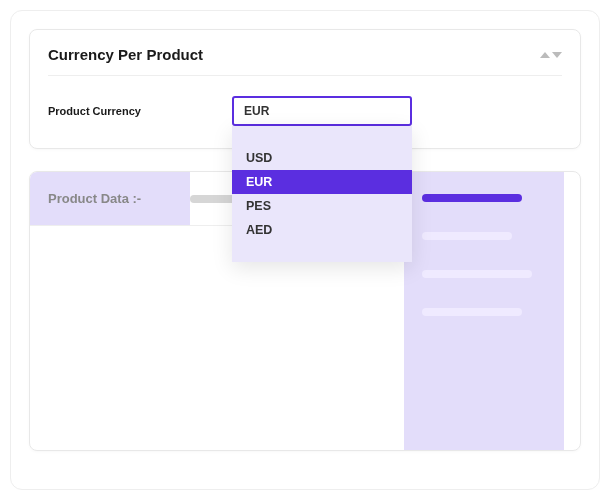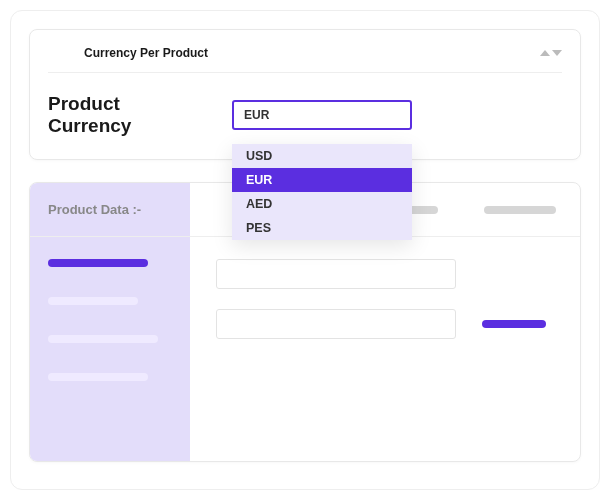--- a/index.html
+++ b/index.html
@@ -1,29 +1,29 @@
 <!DOCTYPE html>
 <html><head>
 <meta charset="utf-8">
 <style>
 * { box-sizing: border-box; margin: 0; padding: 0; }
 body { font-family: -apple-system, BlinkMacSystemFont, "Segoe UI", Arial, sans-serif; background: #fff; width: 610px; height: 500px; padding: 10px; position: relative; }
 .outer { background: #fff; border: 1px solid #eee; border-radius: 12px; height: 480px; padding: 18px 18px 0 18px; position: relative; overflow: hidden; }
 .panel1 { background: #fff; border: 1px solid #e8e8e8; border-radius: 8px; box-shadow: 0 1px 3px rgba(0,0,0,0.03); padding: 0 18px 22px 18px; }
 .panel1-header { display: flex; justify-content: space-between; align-items: center; padding: 16px 0 12px 0; border-bottom: 1px solid #eee; }
-.panel1-title { font-size: 12px; font-weight: 700; color: #1a1a1a; margin-left: 36px; }
+.panel1-title { font-size: 15px; font-weight: 700; color: #1a1a1a; }
 .panel1-toggle { color: #aaa; font-size: 12px; display: flex; gap: 2px; align-items: center; cursor: pointer; }
 .panel1-body { display: flex; align-items: center; gap: 24px; padding-top: 20px; }
-.label { font-size: 19px; font-weight: 700; color: #1a1a1a; width: 160px; }
+.label { font-size: 11px; font-weight: 700; color: #1a1a1a; width: 160px; }
 .select-wrap { position: relative; }
 .select-input { width: 180px; height: 30px; border: 2px solid #5b2ee0; border-radius: 3px; padding: 0 10px; font-size: 12px; font-weight: 600; color: #333; outline: none; }
-.dropdown { position: absolute; top: 30px; left: 0; width: 180px; background: #eae6fb; border-radius: 0; box-shadow: 0 6px 20px rgba(0,0,0,0.1); z-index: 50; padding: 0 0; margin-top: 14px; }
+.dropdown { position: absolute; top: 30px; left: 0; width: 180px; background: #eae6fb; border-radius: 0; box-shadow: 0 6px 20px rgba(0,0,0,0.1); z-index: 50; padding: 20px 0; }
 .option { padding: 5px 14px; font-size: 12.5px; font-weight: 600; color: #333; cursor: pointer; }
 .option.selected { background: #5b2ee0; color: #fff; }
-.panel2 { margin-top: 22px; background: #fff; border: 1px solid #e8e8e8; border-radius: 8px; box-shadow: 0 1px 3px rgba(0,0,0,0.03); overflow: hidden; display: flex; flex-direction: column; height: 280px; }
+.panel2 { margin-top: 22px; background: #fff; border: 1px solid #e8e8e8; border-radius: 8px; box-shadow: 0 1px 3px rgba(0,0,0,0.03); overflow: hidden; display: flex; flex-direction: row; height: 280px; }
 .panel2-header { display: flex; align-items: center; padding: 0; height: 54px; border-bottom: 1px solid #eee; }
 .panel2-title { font-size: 13px; font-weight: 700; color: #888; padding: 0 18px; width: 160px; background: #e3ddfa; height: 100%; display: flex; align-items: center; }
 .panel2-tabs { display: flex; gap: 46px; flex: 1; justify-content: flex-end; padding-right: 24px; }
 .ph-bar { height: 8px; border-radius: 4px; background: #d6d6d6; }
 .panel2-body { display: flex; flex: 1; }
 .sidebar { width: 160px; background: #e3ddfa; padding: 22px 18px; display: flex; flex-direction: column; gap: 30px; }
 .sidebar .ph-bar { background: #efeaff; }
 .sidebar .ph-bar.active { background: #5b2ee0; }
 .content { flex: 1; padding: 22px 26px; display: flex; flex-direction: column; gap: 20px; }
 .row { display: flex; gap: 26px; align-items: center; }
@@ -47,22 +47,22 @@
         <span class="tri-down"></span>
       </div>
     </div>
     <div class="panel1-body">
       <div class="label">Product Currency</div>
       <div class="select-wrap">
         <input class="select-input" value="EUR" style="">
         <div class="dropdown">
           <div class="option">USD</div>
           <div class="option selected">EUR</div>
+          <div class="option">PES</div>
           <div class="option">AED</div>
-          <div class="option">PES</div>
         </div>
       </div>
     </div>
   </div>
 
   <div class="panel2">
     <div class="panel2-header">
       <div class="panel2-title">Product Data :-</div>
       <div class="panel2-tabs">
         <div class="ph-bar" style="width:72px"></div>

